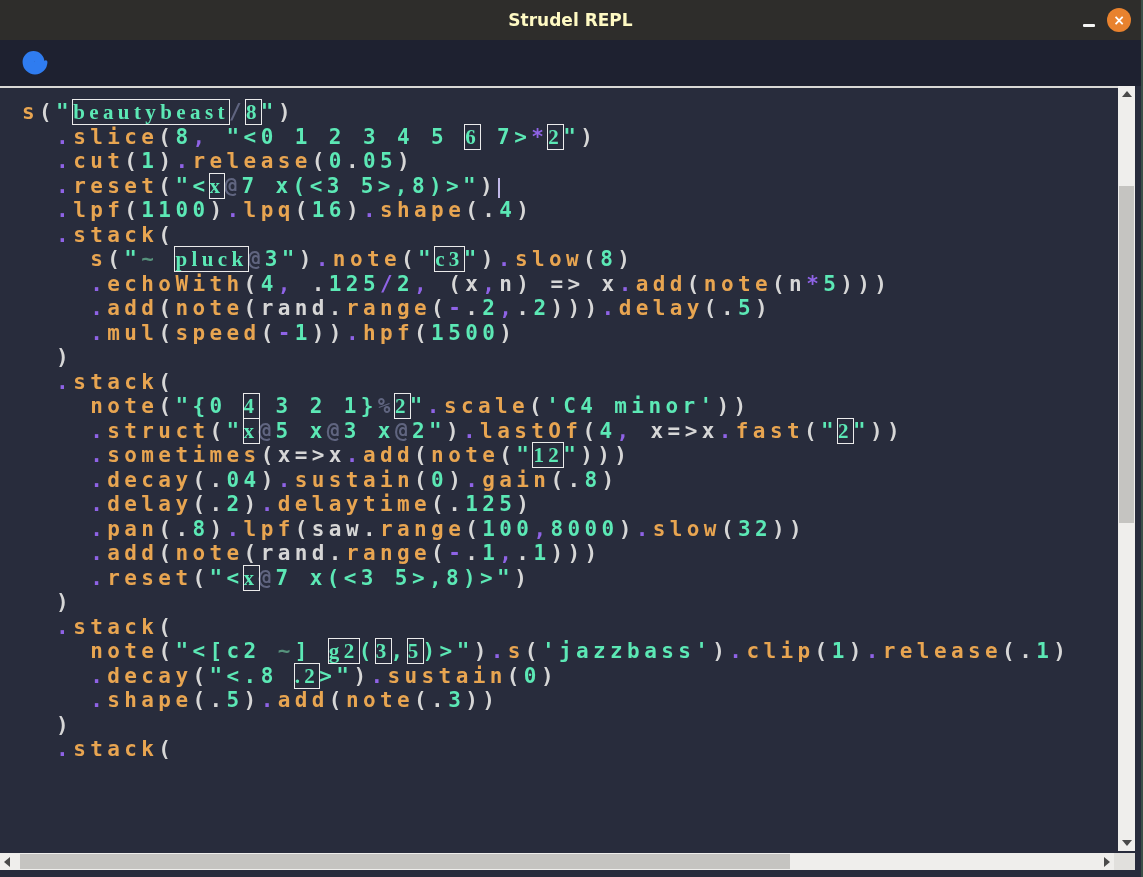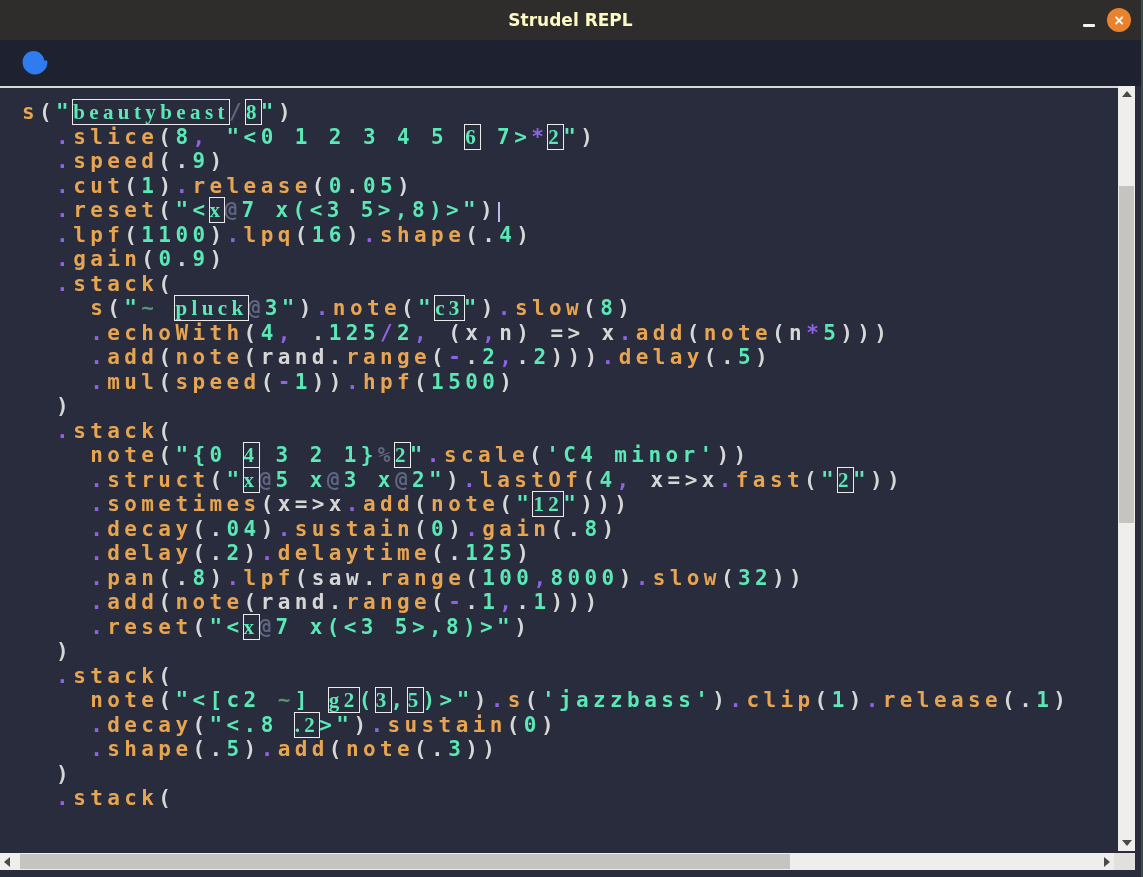--- a/index.html
+++ b/index.html
@@ -59,25 +59,23 @@
   <div id="toolbar">
     <svg id="logo" viewBox="0 0 26 26">
       <path d="M 23 13 A 10 10 0 1 1 3 13 A 8.6 8.6 0 1 1 20.2 13 A 7.2 7.2 0 1 1 5.8 13 A 5.8 5.8 0 1 1 17.4 13 A 4.4 4.4 0 1 1 8.6 13 A 3 3 0 1 1 14.6 13 A 1.6 1.6 0 1 1 11.4 13" fill="none" stroke="#2f7cf0" stroke-width="3.1" stroke-linecap="round"></path>
     </svg>
   </div>
 
   <div id="editor">
     <div id="code-lines">
         <div class="code-line"><span class="seg-fn">s</span><span class="seg-par">(</span><span class="seg-str">"</span><span class="seg-str boxed">beautybeast</span><span class="seg-dim">/</span><span class="seg-str boxed">8</span><span class="seg-str">"</span><span class="seg-par">)</span></div>
         <div class="code-line"><span class="seg-par">  </span><span class="seg-pun">.</span><span class="seg-fn">slice</span><span class="seg-par">(</span><span class="seg-num">8</span><span class="seg-pun">,</span><span class="seg-par"> </span><span class="seg-str">"&lt;0 1 2 3 4 5 </span><span class="seg-str boxed">6</span><span class="seg-str"> 7&gt;</span><span class="seg-pun">*</span><span class="seg-str boxed">2</span><span class="seg-str">"</span><span class="seg-par">)</span></div>
-        <div class="code-line"><span class="seg-par">  </span><span class="seg-pun">.</span><span class="seg-fn">speed</span><span class="seg-par">(</span><span class="seg-par">.</span><span class="seg-num">9</span><span class="seg-par">)</span></div>
         <div class="code-line"><span class="seg-par">  </span><span class="seg-pun">.</span><span class="seg-fn">cut</span><span class="seg-par">(</span><span class="seg-num">1</span><span class="seg-par">)</span><span class="seg-pun">.</span><span class="seg-fn">release</span><span class="seg-par">(</span><span class="seg-num">0</span><span class="seg-par">.</span><span class="seg-num">05</span><span class="seg-par">)</span></div>
         <div class="code-line"><span class="seg-par">  </span><span class="seg-pun">.</span><span class="seg-fn">reset</span><span class="seg-par">(</span><span class="seg-str">"&lt;</span><span class="seg-str boxed">x</span><span class="seg-dim">@</span><span class="seg-str">7 x(&lt;3 5&gt;,8)&gt;</span><span class="seg-str">"</span><span class="seg-par">)</span><span class="cursor"></span></div>
         <div class="code-line"><span class="seg-par">  </span><span class="seg-pun">.</span><span class="seg-fn">lpf</span><span class="seg-par">(</span><span class="seg-num">1100</span><span class="seg-par">)</span><span class="seg-pun">.</span><span class="seg-fn">lpq</span><span class="seg-par">(</span><span class="seg-num">16</span><span class="seg-par">)</span><span class="seg-pun">.</span><span class="seg-fn">shape</span><span class="seg-par">(</span><span class="seg-par">.</span><span class="seg-num">4</span><span class="seg-par">)</span></div>
-        <div class="code-line"><span class="seg-par">  </span><span class="seg-pun">.</span><span class="seg-fn">gain</span><span class="seg-par">(</span><span class="seg-num">0</span><span class="seg-par">.</span><span class="seg-num">9</span><span class="seg-par">)</span></div>
         <div class="code-line"><span class="seg-par">  </span><span class="seg-pun">.</span><span class="seg-fn">stack</span><span class="seg-par">(</span></div>
         <div class="code-line"><span class="seg-par">    </span><span class="seg-fn">s</span><span class="seg-par">(</span><span class="seg-str">"</span><span class="seg-dimstr">~</span><span class="seg-str"> </span><span class="seg-str boxed">pluck</span><span class="seg-dim">@</span><span class="seg-str">3</span><span class="seg-str">"</span><span class="seg-par">)</span><span class="seg-pun">.</span><span class="seg-fn">note</span><span class="seg-par">(</span><span class="seg-str">"</span><span class="seg-str boxed">c3</span><span class="seg-str">"</span><span class="seg-par">)</span><span class="seg-pun">.</span><span class="seg-fn">slow</span><span class="seg-par">(</span><span class="seg-num">8</span><span class="seg-par">)</span></div>
         <div class="code-line"><span class="seg-par">    </span><span class="seg-pun">.</span><span class="seg-fn">echoWith</span><span class="seg-par">(</span><span class="seg-num">4</span><span class="seg-pun">,</span><span class="seg-par"> </span><span class="seg-par">.</span><span class="seg-num">125</span><span class="seg-pun">/</span><span class="seg-num">2</span><span class="seg-pun">,</span><span class="seg-par"> (</span><span class="seg-par">x</span><span class="seg-pun">,</span><span class="seg-par">n</span><span class="seg-par">)</span><span class="seg-par"> =&gt; </span><span class="seg-par">x</span><span class="seg-pun">.</span><span class="seg-fn">add</span><span class="seg-par">(</span><span class="seg-fn">note</span><span class="seg-par">(</span><span class="seg-par">n</span><span class="seg-pun">*</span><span class="seg-num">5</span><span class="seg-par">)))</span></div>
         <div class="code-line"><span class="seg-par">    </span><span class="seg-pun">.</span><span class="seg-fn">add</span><span class="seg-par">(</span><span class="seg-fn">note</span><span class="seg-par">(</span><span class="seg-par">rand</span><span class="seg-par">.</span><span class="seg-fn">range</span><span class="seg-par">(</span><span class="seg-pun">-</span><span class="seg-par">.</span><span class="seg-num">2</span><span class="seg-pun">,</span><span class="seg-par">.</span><span class="seg-num">2</span><span class="seg-par">)))</span><span class="seg-pun">.</span><span class="seg-fn">delay</span><span class="seg-par">(</span><span class="seg-par">.</span><span class="seg-num">5</span><span class="seg-par">)</span></div>
         <div class="code-line"><span class="seg-par">    </span><span class="seg-pun">.</span><span class="seg-fn">mul</span><span class="seg-par">(</span><span class="seg-fn">speed</span><span class="seg-par">(</span><span class="seg-pun">-</span><span class="seg-num">1</span><span class="seg-par">))</span><span class="seg-pun">.</span><span class="seg-fn">hpf</span><span class="seg-par">(</span><span class="seg-num">1500</span><span class="seg-par">)</span></div>
         <div class="code-line"><span class="seg-par">  )</span></div>
         <div class="code-line"><span class="seg-par">  </span><span class="seg-pun">.</span><span class="seg-fn">stack</span><span class="seg-par">(</span></div>
         <div class="code-line"><span class="seg-par">    </span><span class="seg-fn">note</span><span class="seg-par">(</span><span class="seg-str">"{0 </span><span class="seg-str boxed">4</span><span class="seg-str"> 3 2 1}</span><span class="seg-dim">%</span><span class="seg-str boxed">2</span><span class="seg-str">"</span><span class="seg-pun">.</span><span class="seg-fn">scale</span><span class="seg-par">(</span><span class="seg-str">'C4 minor'</span><span class="seg-par">))</span></div>
         <div class="code-line"><span class="seg-par">    </span><span class="seg-pun">.</span><span class="seg-fn">struct</span><span class="seg-par">(</span><span class="seg-str">"</span><span class="seg-str boxed">x</span><span class="seg-dim">@</span><span class="seg-str">5 x</span><span class="seg-dim">@</span><span class="seg-str">3 x</span><span class="seg-dim">@</span><span class="seg-str">2</span><span class="seg-str">"</span><span class="seg-par">)</span><span class="seg-pun">.</span><span class="seg-fn">lastOf</span><span class="seg-par">(</span><span class="seg-num">4</span><span class="seg-pun">,</span><span class="seg-par"> x</span><span class="seg-par">=&gt;</span><span class="seg-par">x</span><span class="seg-pun">.</span><span class="seg-fn">fast</span><span class="seg-par">(</span><span class="seg-str">"</span><span class="seg-str boxed">2</span><span class="seg-str">"</span><span class="seg-par">))</span></div>
         <div class="code-line"><span class="seg-par">    </span><span class="seg-pun">.</span><span class="seg-fn">sometimes</span><span class="seg-par">(</span><span class="seg-par">x</span><span class="seg-par">=&gt;</span><span class="seg-par">x</span><span class="seg-pun">.</span><span class="seg-fn">add</span><span class="seg-par">(</span><span class="seg-fn">note</span><span class="seg-par">(</span><span class="seg-str">"</span><span class="seg-str boxed">12</span><span class="seg-str">"</span><span class="seg-par">)))</span></div>

